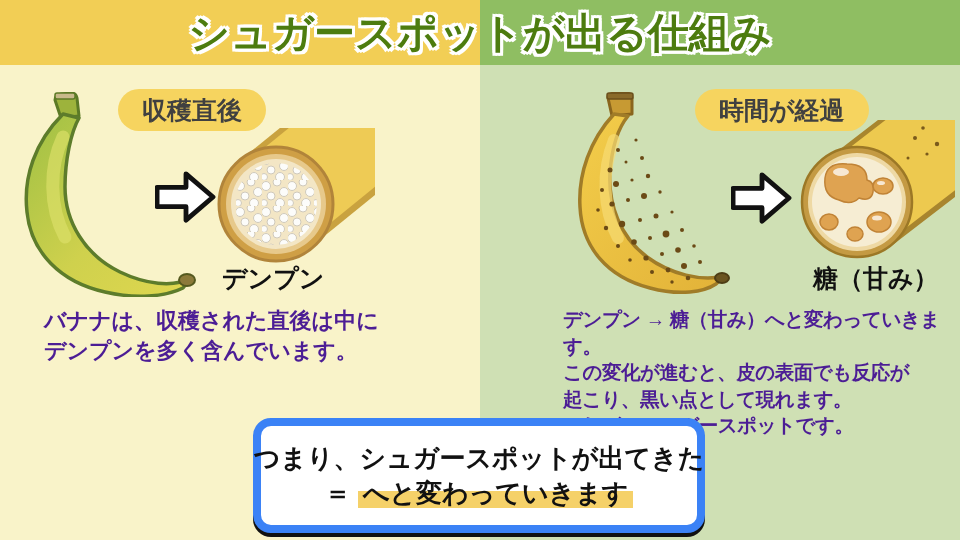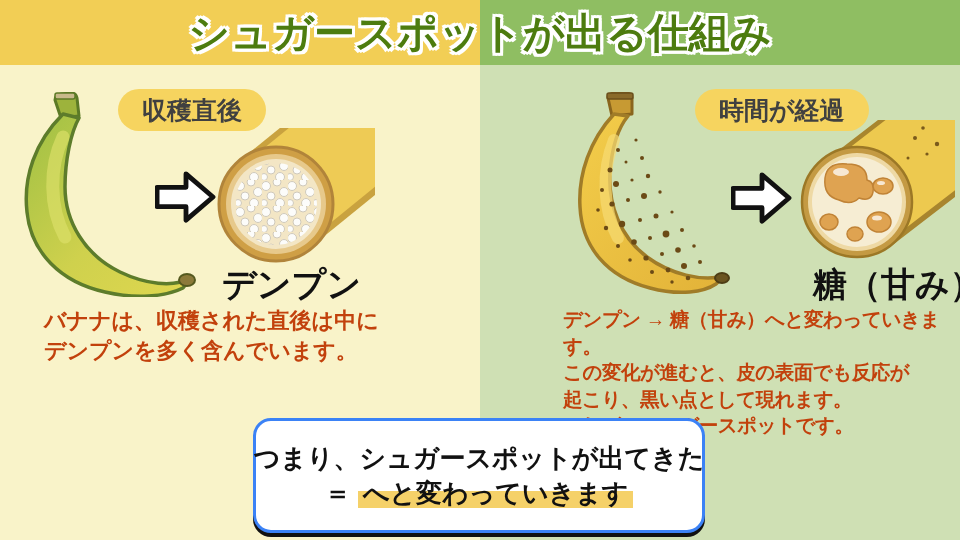--- a/index.html
+++ b/index.html
@@ -25,39 +25,39 @@
   }
   .badge{
     height:42px;border-radius:22px;background:#f6d45f;
     display:flex;align-items:center;justify-content:center;
     font-size:25px;font-weight:900;color:#404040;padding:0 24px;
     box-sizing:border-box;white-space:nowrap;
   }
   #badge-left{left:118px;top:89px;}
   #badge-right{left:695px;top:89px;}
   .section-label{
-    font-size:34px;font-weight:900;color:#111;white-space:nowrap;
+    font-size:25px;font-weight:900;color:#111;white-space:nowrap;
   }
   #label-starch{left:222px;top:262px;}
   #label-sugar{left:813px;top:262px;}
   .desc{
-    font-weight:900;color:#c2410c;white-space:pre-line;
+    font-weight:900;color:#4c1d95;white-space:pre-line;
   }
   #desc-left{left:44px;top:306px;width:360px;font-size:22px;line-height:30px;}
   #desc-right{left:563px;top:306px;width:400px;font-size:19.5px;line-height:26.5px;letter-spacing:-0.5px;}
   
   #big-arrow{left:388px;top:122px;width:200px;height:152px;}
   #big-arrow-text{
     position:absolute;left:16px;top:46px;font-size:20px;font-weight:900;
     color:#111;line-height:27px;white-space:pre-line;
   }
   
   #conclusion{
     left:253px;top:418px;width:452px;height:115px;background:#fff;
-    border:3px solid #3b82f6;border-radius:18px;box-sizing:border-box;
+    border:8px solid #3b82f6;border-radius:18px;box-sizing:border-box;
     box-shadow:0 4px 0 #111;
     display:flex;flex-direction:column;align-items:center;justify-content:center;
     gap:1px;
   }
   .conc-line{font-size:26px;font-weight:900;color:#111;white-space:nowrap;line-height:34px;}
   #conclusion .highlight{
     background:linear-gradient(180deg, rgba(0,0,0,0) 42%, #f5d169 42%);
     padding:0 5px;
   }
   svg{display:block;}

